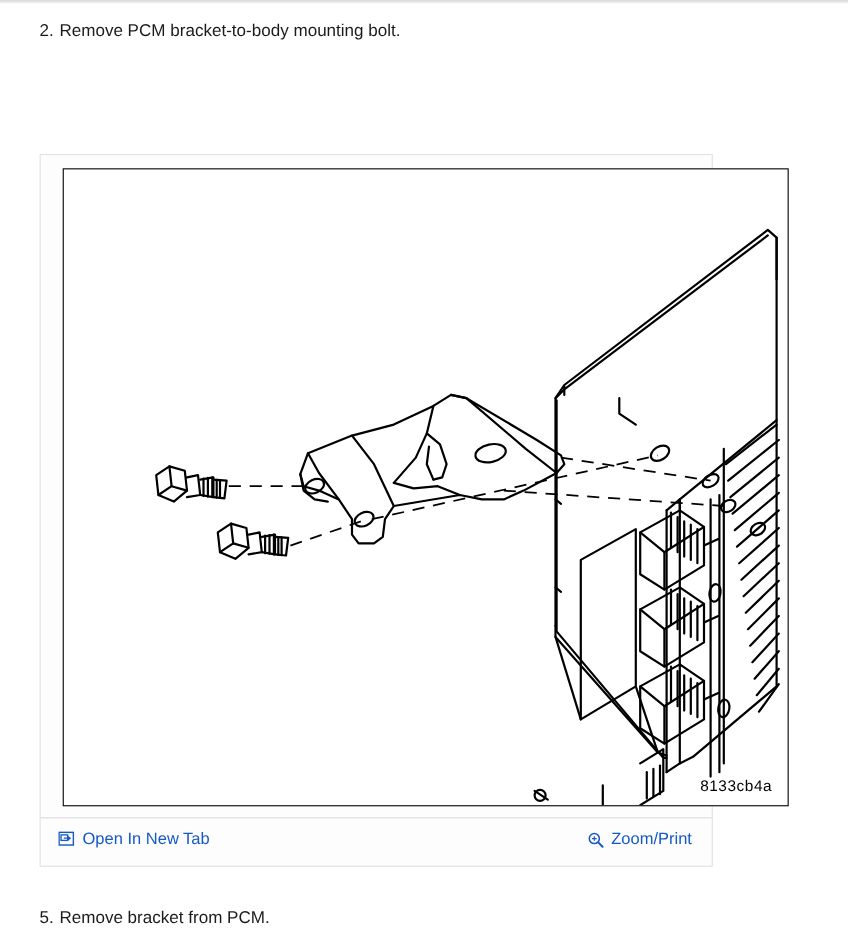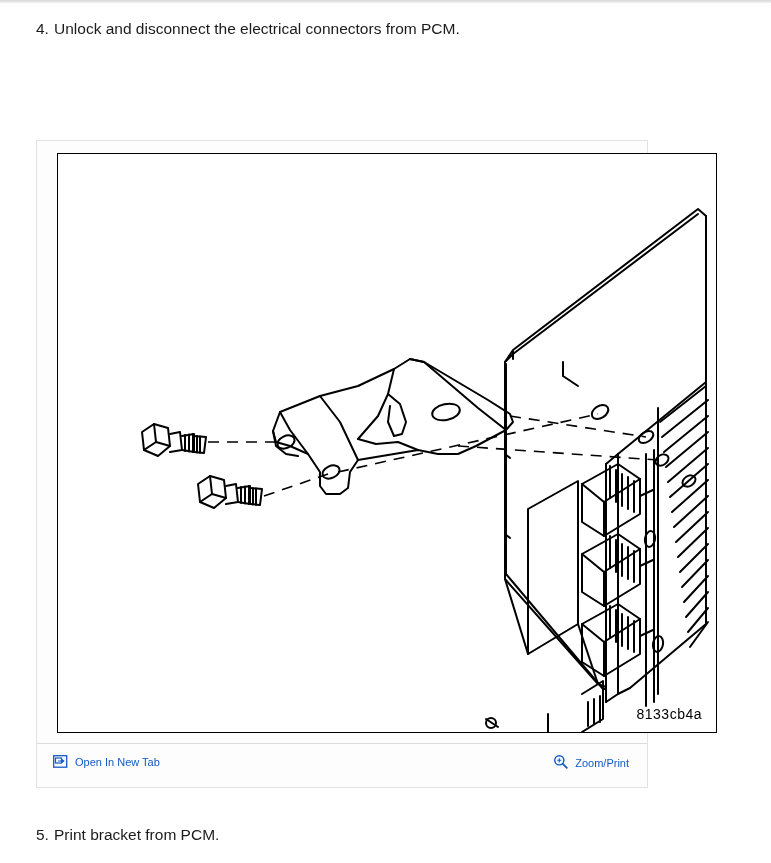--- a/index.html
+++ b/index.html
@@ -95,21 +95,21 @@
     position: absolute;
     right: 18px;
     top: 10px;
     display: flex;
     align-items: flex-end;
     gap: 7px;
     cursor: pointer;
   }
   .link-text {
     color: #1459c4;
-    font-size: 11px;
+    font-size: 15px;
   }
   .icon-box {
     width: 15px;
     height: 15px;
     display: inline-block;
     position: relative;
   }
   .steps-bottom {
     position: absolute;
     top: 822px;
@@ -117,21 +117,21 @@
     width: 700px;
   }
 </style>
 </head>
 <body>
 
 <div class="top-rule"></div>
 
 <div class="steps-top">
   <div class="step">
-    <span class="num">4.</span><span>Unlock and disconnect the electrical connectors from PCM.</span>
+    <span class="num">2.</span><span>Remove PCM bracket-to-body mounting bolt.</span>
   </div>
 </div>
 
 <div class="figure-panel">
 
   <div class="figure-inner">
     <svg class="figure-svg" width="658" height="578" viewBox="0 0 658 578">
       <g fill="none" stroke="#000" stroke-width="2" stroke-linejoin="round" stroke-linecap="round">
 
         <path d="M447 415 L447 208 L455 196 L640 55 L648 62 L648 100"></path>
@@ -305,15 +305,15 @@
           <path d="M4.2 6.3 L8.4 6.3 M6.3 4.2 L6.3 8.4" stroke="#1459c4" stroke-width="1.1"></path>
         </svg>
       </span>
       <span class="link-text">Zoom/Print</span>
     </div>
   </div>
 </div>
 
 <div class="steps-bottom">
   <div class="step">
-    <span class="num">5.</span><span>Print bracket from PCM.</span>
+    <span class="num">5.</span><span>Remove bracket from PCM.</span>
   </div>
 </div>
 
 </body></html>

